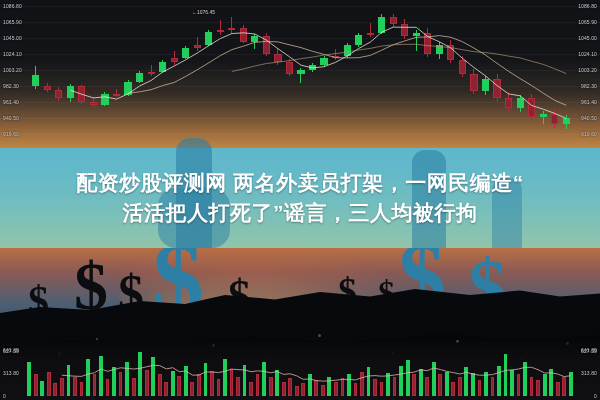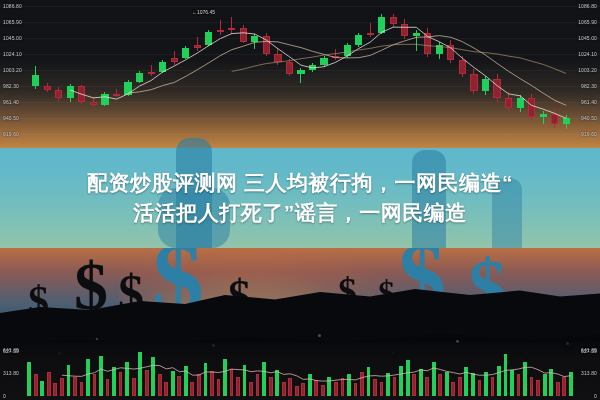--- a/index.html
+++ b/index.html
@@ -554,18 +554,18 @@
   </div>
 
   <div class="band">
     <div class="figure" style="left:176px;top:-10px;width:36px;height:110px;border-radius:14px 14px 0 0;opacity:.6;"></div>
     <div class="figure" style="left:158px;top:40px;width:72px;height:60px;border-radius:18px;opacity:.5;"></div>
     <div class="figure" style="left:412px;top:2px;width:34px;height:98px;border-radius:13px 13px 0 0;opacity:.55;"></div>
     <div class="figure" style="left:492px;top:30px;width:30px;height:70px;border-radius:12px 12px 0 0;opacity:.45;"></div>
   </div>
 
   <div class="headline">
-    <div class="line">配资炒股评测网 三人均被行拘，一网民编造“</div>
-    <div class="line">活活把人打死了”谣言，一网民编造</div>
+    <div class="line">配资炒股评测网 两名外卖员打架，一网民编造“</div>
+    <div class="line">活活把人打死了”谣言，三人均被行拘</div>
   </div>
 
 
 </div>
 
 </body></html>

